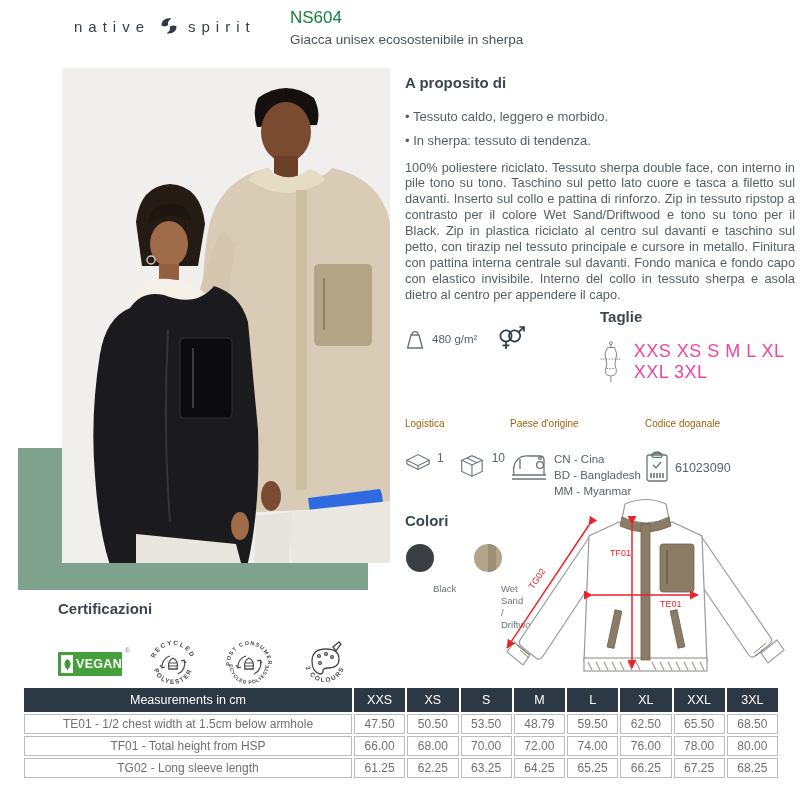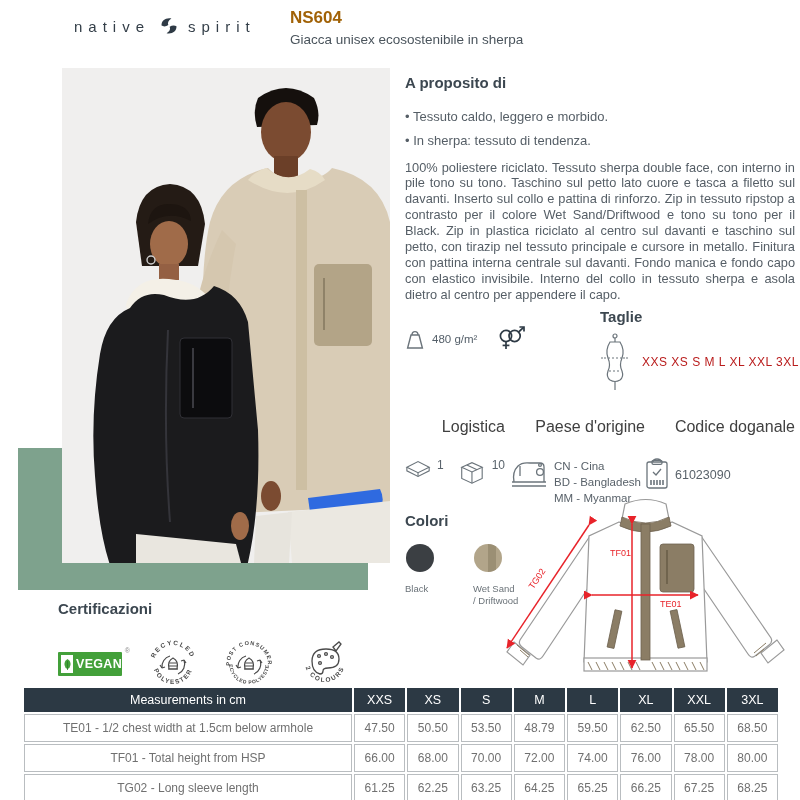--- a/index.html
+++ b/index.html
@@ -3,72 +3,72 @@
 <meta charset="utf-8">
 <style>
   * { margin:0; padding:0; box-sizing:border-box; }
   html,body { width:800px; height:800px; background:#fff; font-family:"Liberation Sans","DejaVu Sans",sans-serif; }
   .page { position:relative; width:800px; height:800px; background:#fff; overflow:hidden;padding-left:29px; }
 
   
   .logo { position:absolute; left:74px; top:16px; display:flex; align-items:center; gap:8px;
           font-size:15px; letter-spacing:6px; color:#333e48; }
   .title-block { position:absolute; left:290px; top:8px; }
-  .sku { font-size:17px; color:#a16207; font-weight:700; }
+  .sku { font-size:17px; color:#15803d; font-weight:400; }
   .prod-name { font-size:13.5px; color:#4a545c; margin-top:4px; }
 
   
   .green-rect { position:absolute; left:18px; top:448px; width:350px; height:142px; background:#7ea28d; }
   .photo { position:absolute; left:62px; top:68px; width:328px; height:495px; background:#f0efee; overflow:hidden; }
 
   
   .sec-title { font-size:15px; font-weight:bold; color:#3c4750; }
   .about { position:absolute; left:405px; top:74px; width:390px; }
   .bullets { margin-top:18px; }
   .bullet { font-size:13px; color:#555e66; margin-bottom:8.5px; }
   .para { margin-top:12px; font-size:12.8px; line-height:15.9px; color:#555e66; text-align:justify; }
 
   .weight-row { position:absolute; left:405px; top:326px; display:flex; align-items:center; gap:7px; }
   .weight-txt { font-size:11.5px; color:#55606a; }
   .unisex { margin-left:12px; }
 
   .taglie { position:absolute; left:600px; top:308px; }
   .taglie-row { display:flex; align-items:center; gap:12px; margin-top:8px; }
-  .sizes-txt { font-size:12px; color:#b91c1c; letter-spacing:0.5px; }
+  .sizes-txt { font-size:18px; color:#ec4899; letter-spacing:0.5px; }
 
   .info { position:absolute; left:405px; top:396px; width:390px; }
   .info-cols { position:relative; height:100px; }
-  .col-label { font-size:16px; color:#404040;text-align:right; }
+  .col-label { font-size:10px; color:#a16207; }
   .log-col   { position:absolute; left:0px;  top:22px; width:100px; }
   .orig-col  { position:absolute; left:105px; top:22px; width:135px; }
   .cust-col  { position:absolute; left:240px; top:22px; width:150px; }
   .icon-row { display:flex; align-items:flex-start; gap:6px; margin-top:22px; }
   .small-num { font-size:12px; color:#5a646c; }
   .countries { font-size:11.5px; color:#59626a; line-height:16px; }
   .code-txt { font-size:12.5px; color:#59626a; margin-top:10px; }
 
   .colori { position:absolute; left:405px; top:512px; }
   .swatches { display:flex; gap:16px; margin-top:14px; }
   .swatch { width:52px; }
-  .swatch-name { font-size:9.5px; color:#6a7278; margin-top:6px; line-height:12px; max-width:46px; }
+  .swatch-name { font-size:9.5px; color:#6a7278; margin-top:6px; line-height:12px; max-width:46px;margin-left:28px; }
 
   .diagram { position:absolute; left:492px; top:492px; }
 
   .certs { position:absolute; left:58px; top:600px; }
   .badges { display:flex; align-items:center; gap:26px; margin-top:22px; }
   .vegan-badge { position:relative; width:64px; height:24px; background:#43a03a; display:flex; align-items:center; border-radius:1px; }
   .pve-box { width:16px; height:18px; background:#fff; margin-left:3px; display:flex; align-items:center; justify-content:center; }
   .vegan-txt { color:#fff; font-weight:bold; font-size:12.5px; letter-spacing:0.3px; margin-left:3px; }
   .vegan-reg { position:absolute; right:-8px; top:-5px; font-size:7px; color:#8a8a8a; }
 
   
   .meas-table { position:absolute; left:22px; top:686px; width:758px;
                 border-collapse:separate; border-spacing:2px; table-layout:fixed; }
   .meas-table th { background:#2c3944; color:#fff; font-weight:normal; font-size:12.5px; height:24px; }
-  .meas-table td { background:#fff; border:1px solid #b9bdc0; color:#707070; font-size:12px; text-align:center; height:28px;margin-left:28px; }
+  .meas-table td { background:#fff; border:1px solid #b9bdc0; color:#707070; font-size:12px; text-align:center; height:20px;margin-left:28px; }
   .meas-table col.lbl { width:328px; }
 
   svg text { font-family:"Liberation Sans","DejaVu Sans",sans-serif; }
   .dim-label { font-size:9px; fill:#e8232a; }
 </style>
 </head>
 <body>
 
 <div class="page">
 

